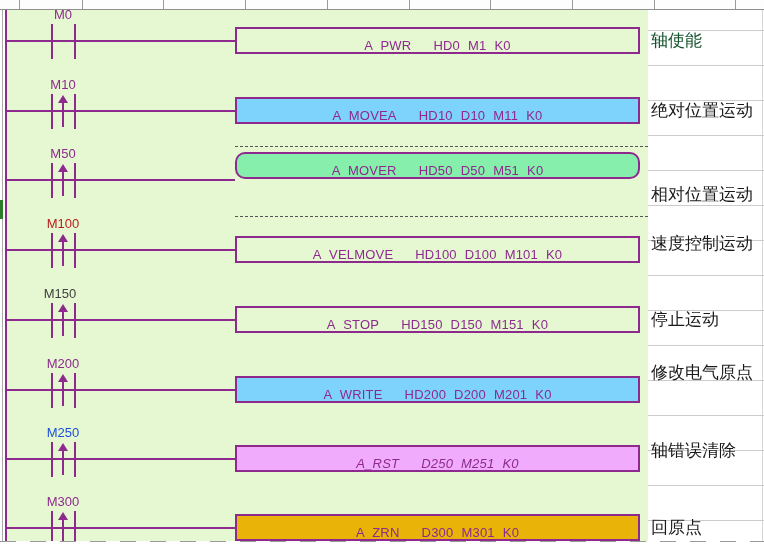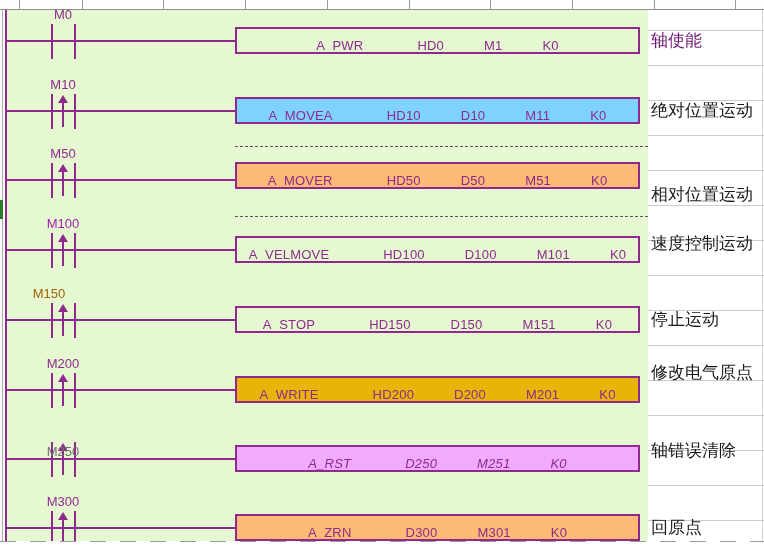--- a/index.html
+++ b/index.html
@@ -20,21 +20,21 @@
   
   #ladder-canvas{position:absolute;left:7px;top:10px;width:641px;height:531px;z-index:1;}
   #power-rail{position:absolute;left:5px;top:10px;width:2px;height:531px;z-index:3;}
   .wire{position:absolute;height:2px;z-index:2;}
   .contact-bar{position:absolute;width:2px;height:35px;z-index:3;}
   .edge-stem{position:absolute;width:2px;z-index:3;}
   .edge-head{position:absolute;width:0;height:0;border-left:5px solid transparent;border-right:5px solid transparent;z-index:3;}
   .contact-label{position:absolute;width:80px;text-align:center;font-size:13px;line-height:15px;z-index:3;}
   .func-block{position:absolute;left:235px;width:405px;height:27px;box-sizing:border-box;border:2px solid;
     display:flex;align-items:center;justify-content:center;z-index:3;font-size:13px;letter-spacing:.2px;}
-  .blk-row{display:flex;gap:40px;align-items:flex-end;margin-top:10px;}
+  .blk-row{display:flex;gap:8px;align-items:flex-end;margin-top:10px;}
   .blk-name{margin-right:14px;}
   .dashed-sep{position:absolute;left:235px;width:413px;height:1px;z-index:4;
     background:repeating-linear-gradient(90deg,#555 0 3px,transparent 3px 5px);}
   
   #comment-col{position:absolute;left:648px;top:10px;width:116px;height:531px;background:#ffffff;z-index:2;}
   .comment-grid-line{position:absolute;left:648px;width:116px;height:1px;background:#cccccc;z-index:2;}
   #comment-right-line{position:absolute;left:762px;top:10px;width:1px;height:535px;background:#d5d5d5;z-index:2;}
   .rung-comment{position:absolute;left:651px;font-size:17px;line-height:22px;color:#1a1a1a;white-space:nowrap;z-index:3;}
 </style>
 </head>
@@ -66,21 +66,21 @@
       <div class="contact-bar" style="left: 74px; top: 24px; background: rgb(142, 42, 142);"></div>
       <div class="contact-label" style="left: 23px; top: 7px; color: rgb(142, 42, 142);">M0</div>
       <div class="func-block" style="top: 27px; border-color: rgb(142, 42, 142); background: rgb(230, 248, 210); color: rgb(142, 42, 142);">
         <div class="blk-row">
           <span class="blk-name">A_PWR</span>
           <span>HD0</span>
           <span>M1</span>
           <span>K0</span>
         </div>
       </div>
-      <div class="rung-comment" style="top: 30px; color: #701a75;">轴使能</div>
+      <div class="rung-comment" style="top: 30px; color: #14532d;">轴使能</div>
       <div class="wire" style="left: 7px; width: 228px; top: 110px; background: rgb(142, 42, 142);"></div>
       <div style="position: absolute; left: 47px; top: 93px; width: 32px; height: 36px; z-index: 3;"></div>
       <div class="contact-bar" style="left: 51px; top: 94px; background: rgb(142, 42, 142);"></div>
       <div class="contact-bar" style="left: 74px; top: 94px; background: rgb(142, 42, 142);"></div>
       <div class="edge-stem" style="left: 62px; top: 102px; height: 25px; background: rgb(142, 42, 142);"></div>
       <div class="edge-head" style="left: 58px; top: 95px; border-bottom: 8px solid rgb(142, 42, 142);"></div>
       <div class="contact-label" style="left: 23px; top: 77px; color: rgb(142, 42, 142);">M10</div>
       <div class="func-block" style="top: 97px; border-color: rgb(142, 42, 142); background: #7dd3fc; color: rgb(142, 42, 142);">
         <div class="blk-row">
           <span class="blk-name">A_MOVEA</span>
@@ -92,106 +92,106 @@
       </div>
       <div class="rung-comment" style="top: 100px; color: rgb(26, 26, 26);">绝对位置运动</div>
       <div class="dashed-sep" style="top: 146px;"></div>
       <div class="wire" style="left: 7px; width: 228px; top: 179px; background: rgb(142, 42, 142);"></div>
       <div style="position: absolute; left: 47px; top: 162px; width: 32px; height: 36px; z-index: 3;"></div>
       <div class="contact-bar" style="left: 51px; top: 163px; background: rgb(142, 42, 142);"></div>
       <div class="contact-bar" style="left: 74px; top: 163px; background: rgb(142, 42, 142);"></div>
       <div class="edge-stem" style="left: 62px; top: 171px; height: 25px; background: rgb(142, 42, 142);"></div>
       <div class="edge-head" style="left: 58px; top: 164px; border-bottom: 8px solid rgb(142, 42, 142);"></div>
       <div class="contact-label" style="left: 23px; top: 146px; color: rgb(142, 42, 142);">M50</div>
-      <div class="func-block" style="top: 162px; border-color: rgb(142, 42, 142); background: #fdba74; color: rgb(142, 42, 142);">
+      <div class="func-block" style="top: 152px; border-color: rgb(142, 42, 142); background: #86efac; color: rgb(142, 42, 142); border-radius: 10px;">
         <div class="blk-row">
           <span class="blk-name">A_MOVER</span>
           <span>HD50</span>
           <span>D50</span>
           <span>M51</span>
           <span>K0</span>
         </div>
       </div>
       <div class="rung-comment" style="top: 184px; color: rgb(26, 26, 26);">相对位置运动</div>
       <div class="dashed-sep" style="top: 216px;"></div>
       <div class="wire" style="left: 7px; width: 228px; top: 249px; background: rgb(142, 42, 142);"></div>
       <div style="position: absolute; left: 47px; top: 232px; width: 32px; height: 36px; z-index: 3;"></div>
       <div class="contact-bar" style="left: 51px; top: 233px; background: rgb(142, 42, 142);"></div>
       <div class="contact-bar" style="left: 74px; top: 233px; background: rgb(142, 42, 142);"></div>
       <div class="edge-stem" style="left: 62px; top: 241px; height: 25px; background: rgb(142, 42, 142);"></div>
       <div class="edge-head" style="left: 58px; top: 234px; border-bottom: 8px solid rgb(142, 42, 142);"></div>
-      <div class="contact-label" style="left: 23px; top: 216px; color: #a21caf;">M100</div>
+      <div class="contact-label" style="left: 23px; top: 216px; color: #b91c1c;">M100</div>
       <div class="func-block" style="top: 236px; border-color: rgb(142, 42, 142); background: rgb(230, 248, 210); color: rgb(142, 42, 142);">
         <div class="blk-row">
           <span class="blk-name">A_VELMOVE</span>
           <span>HD100</span>
           <span>D100</span>
           <span>M101</span>
           <span>K0</span>
         </div>
       </div>
       <div class="rung-comment" style="top: 233px; color: rgb(26, 26, 26);">速度控制运动</div>
       <div class="wire" style="left: 7px; width: 228px; top: 319px; background: rgb(142, 42, 142);"></div>
       <div style="position: absolute; left: 47px; top: 302px; width: 32px; height: 36px; z-index: 3;"></div>
       <div class="contact-bar" style="left: 51px; top: 303px; background: rgb(142, 42, 142);"></div>
       <div class="contact-bar" style="left: 74px; top: 303px; background: rgb(142, 42, 142);"></div>
       <div class="edge-stem" style="left: 62px; top: 311px; height: 25px; background: rgb(142, 42, 142);"></div>
       <div class="edge-head" style="left: 58px; top: 304px; border-bottom: 8px solid rgb(142, 42, 142);"></div>
-      <div class="contact-label" style="left: 9px; top: 286px; color: #a16207;">M150</div>
+      <div class="contact-label" style="left: 20px; top: 286px; color: #404040;">M150</div>
       <div class="func-block" style="top: 306px; border-color: rgb(142, 42, 142); background: rgb(230, 248, 210); color: rgb(142, 42, 142);">
         <div class="blk-row">
           <span class="blk-name">A_STOP</span>
           <span>HD150</span>
           <span>D150</span>
           <span>M151</span>
           <span>K0</span>
         </div>
       </div>
       <div class="rung-comment" style="top: 309px; color: rgb(26, 26, 26);">停止运动</div>
       <div class="wire" style="left: 7px; width: 228px; top: 389px; background: rgb(142, 42, 142);"></div>
       <div style="position: absolute; left: 47px; top: 372px; width: 32px; height: 36px; z-index: 3;"></div>
       <div class="contact-bar" style="left: 51px; top: 373px; background: rgb(142, 42, 142);"></div>
       <div class="contact-bar" style="left: 74px; top: 373px; background: rgb(142, 42, 142);"></div>
       <div class="edge-stem" style="left: 62px; top: 381px; height: 25px; background: rgb(142, 42, 142);"></div>
       <div class="edge-head" style="left: 58px; top: 374px; border-bottom: 8px solid rgb(142, 42, 142);"></div>
       <div class="contact-label" style="left: 23px; top: 356px; color: rgb(142, 42, 142);">M200</div>
-      <div class="func-block" style="top: 376px; border-color: rgb(142, 42, 142); background: #eab308; color: rgb(142, 42, 142);">
+      <div class="func-block" style="top: 376px; border-color: rgb(142, 42, 142); background: #7dd3fc; color: rgb(142, 42, 142);">
         <div class="blk-row">
           <span class="blk-name">A_WRITE</span>
           <span>HD200</span>
           <span>D200</span>
           <span>M201</span>
           <span>K0</span>
         </div>
       </div>
       <div class="rung-comment" style="top: 362px; color: rgb(26, 26, 26);">修改电气原点</div>
       <div class="wire" style="left: 7px; width: 228px; top: 458px; background: rgb(142, 42, 142);"></div>
       <div style="position: absolute; left: 47px; top: 441px; width: 32px; height: 36px; z-index: 3;"></div>
       <div class="contact-bar" style="left: 51px; top: 442px; background: rgb(142, 42, 142);"></div>
       <div class="contact-bar" style="left: 74px; top: 442px; background: rgb(142, 42, 142);"></div>
       <div class="edge-stem" style="left: 62px; top: 450px; height: 25px; background: rgb(142, 42, 142);"></div>
       <div class="edge-head" style="left: 58px; top: 443px; border-bottom: 8px solid rgb(142, 42, 142);"></div>
-      <div class="contact-label" style="left: 23px; top: 444px; color: #737373;">M250</div>
+      <div class="contact-label" style="left: 23px; top: 425px; color: #1d4ed8;">M250</div>
       <div class="func-block" style="top: 445px; border-color: rgb(142, 42, 142); background: #f0abfc; color: rgb(142, 42, 142); font-style: italic;">
         <div class="blk-row">
           <span class="blk-name">A_RST</span>
           <span>D250</span>
           <span>M251</span>
           <span>K0</span>
         </div>
       </div>
       <div class="rung-comment" style="top: 440px; color: rgb(26, 26, 26);">轴错误清除</div>
       <div class="wire" style="left: 7px; width: 228px; top: 527px; background: rgb(142, 42, 142);"></div>
       <div style="position: absolute; left: 47px; top: 510px; width: 32px; height: 36px; z-index: 3;"></div>
       <div class="contact-bar" style="left: 51px; top: 511px; background: rgb(142, 42, 142);"></div>
       <div class="contact-bar" style="left: 74px; top: 511px; background: rgb(142, 42, 142);"></div>
       <div class="edge-stem" style="left: 62px; top: 519px; height: 25px; background: rgb(142, 42, 142);"></div>
       <div class="edge-head" style="left: 58px; top: 512px; border-bottom: 8px solid rgb(142, 42, 142);"></div>
       <div class="contact-label" style="left: 23px; top: 494px; color: rgb(142, 42, 142);">M300</div>
-      <div class="func-block" style="top: 514px; border-color: rgb(142, 42, 142); background: #fdba74; color: rgb(142, 42, 142);">
+      <div class="func-block" style="top: 514px; border-color: rgb(142, 42, 142); background: #eab308; color: rgb(142, 42, 142);">
         <div class="blk-row">
           <span class="blk-name">A_ZRN</span>
           <span>D300</span>
           <span>M301</span>
           <span>K0</span>
         </div>
       </div>
       <div class="rung-comment" style="top: 517px; color: rgb(26, 26, 26);">回原点</div>
     </div>
   <div id="bottom-ruler">

